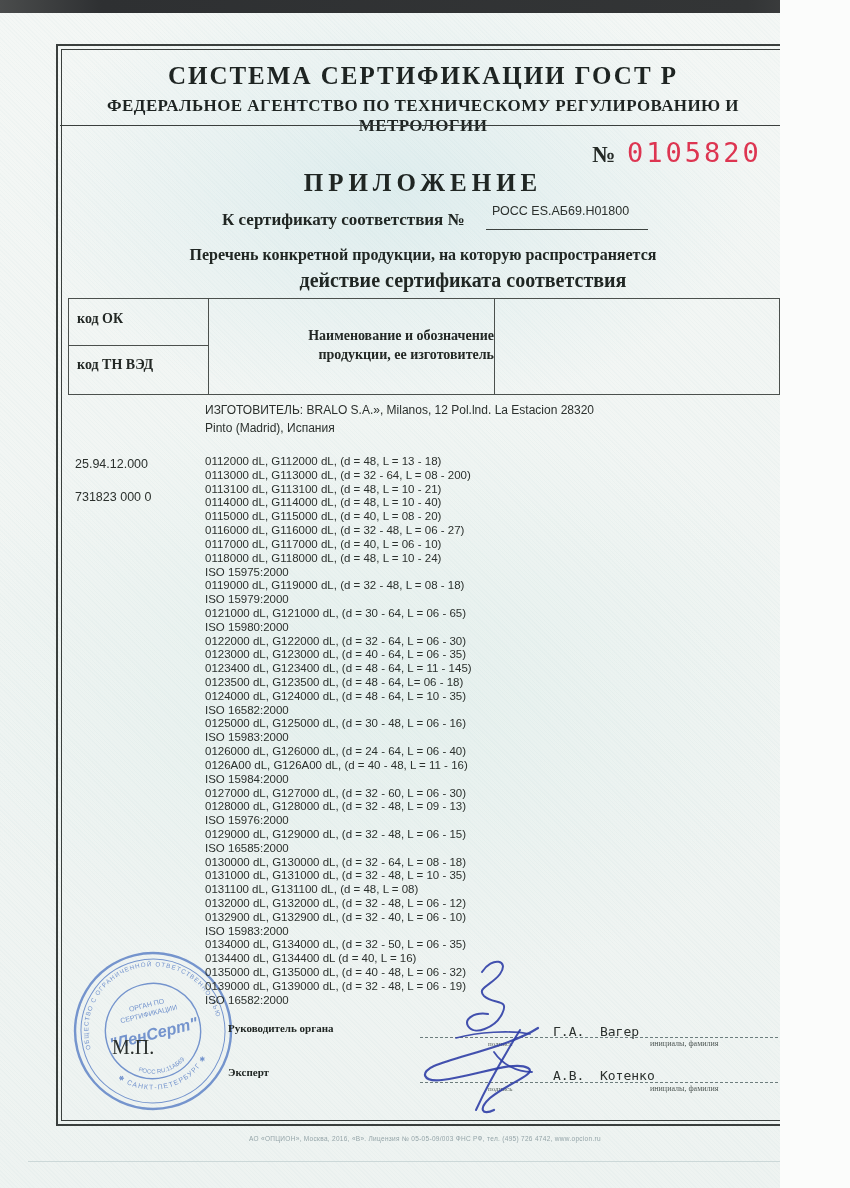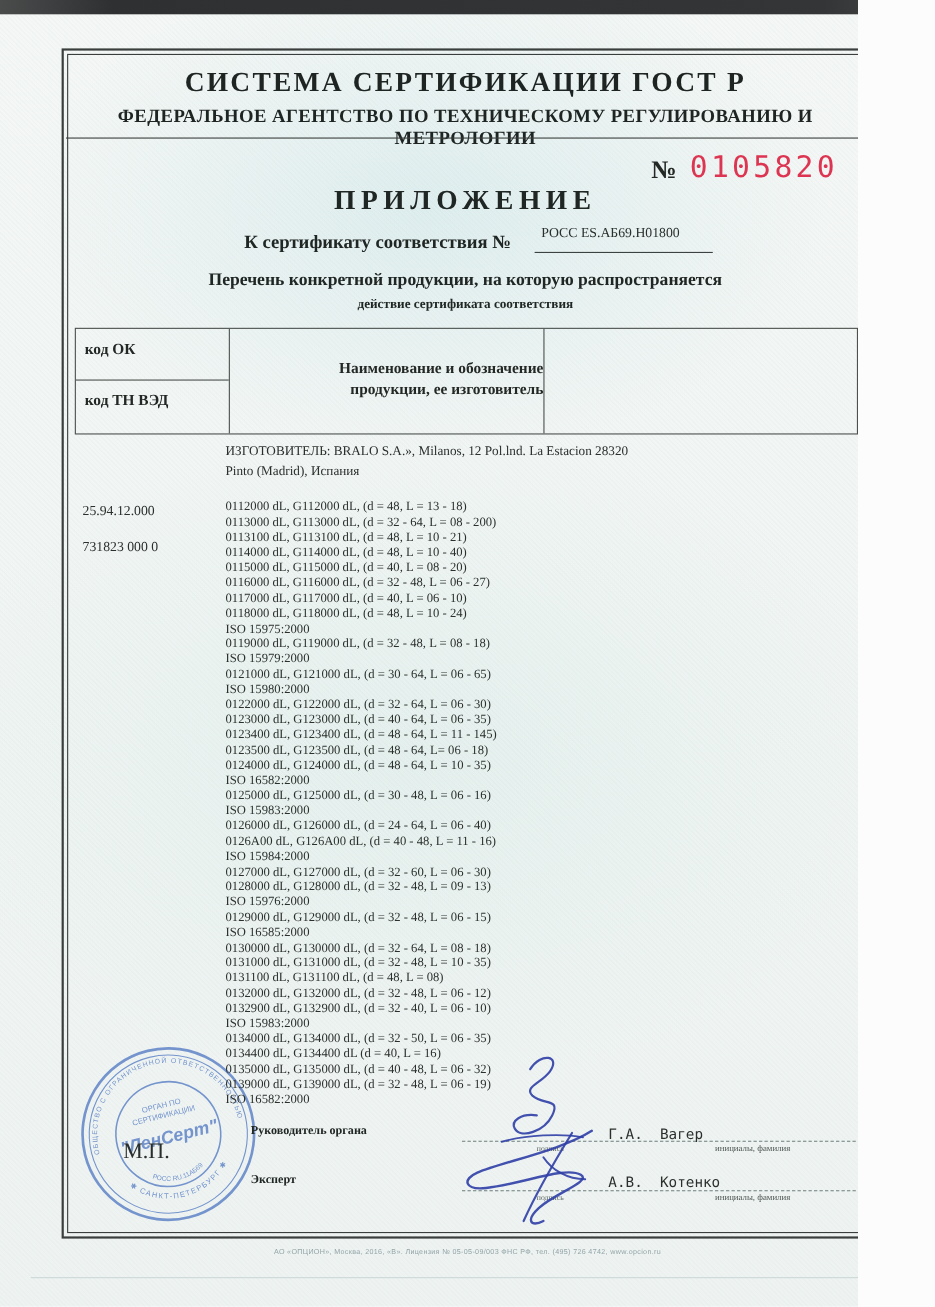--- a/index.html
+++ b/index.html
@@ -20,28 +20,28 @@
   .t-agency{top:96px;font-size:17px;font-weight:bold;letter-spacing:.4px;color:#1e2422;}
   .hdr-rule{left:60px;top:125px;width:726px;height:0;border-top:1.5px solid var(--frame,#3a3f3d);}
   .num-label{left:592px;top:142px;font-size:23px;font-weight:bold;color:#242926;}
   .num-value{left:627px;top:137px;font-family:"DejaVu Sans Mono","Liberation Mono",monospace;
     font-size:27px;letter-spacing:3px;color:var(--red,#dd3551);}
   .t-doc{top:169px;font-size:25px;font-weight:bold;letter-spacing:5px;color:#202623;}
   .cert-label{left:222px;top:210px;font-size:17px;font-weight:bold;color:#202623;}
   .cert-value{left:492px;top:204px;font-family:"DejaVu Sans Mono","Liberation Mono",monospace;font-size:12.5px;color:#2a2f2c;white-space:pre;}
   .cert-line{left:486px;top:229px;width:162px;height:0;border-top:1px solid #3c423f;}
   .purpose1{top:246px;font-size:16px;font-weight:bold;color:#202623;}
-  .purpose2{top:269px;font-size:12px;font-weight:bold;color:#202623;}
+  .purpose2{top:269px;font-size:20px;font-weight:bold;color:#202623;padding-left:40px;}
   .tbl{left:68px;top:298px;width:710px;height:95px;border:1.2px solid #4b504d;}
   .tbl .v1{position:absolute;left:139px;top:0;bottom:0;width:0;border-left:1px solid #4b504d;}
   .tbl .v2{position:absolute;left:425px;top:0;bottom:0;width:0;border-left:1px solid #4b504d;}
   .tbl .h1{position:absolute;left:0;top:46px;width:139px;height:0;border-top:1px solid #4b504d;}
   .th{font-size:14px;font-weight:bold;color:#232825;line-height:19px;}
   .th-c{text-align:right;white-space:pre-line;}
-  .mono{font-family:Liberation Serif, serif;color:#2b302d;white-space:pre;}
+  .mono{font-family:Liberation Sans, sans-serif;color:#2b302d;white-space:pre;}
   .mfr{left:205px;top:401px;font-size:12px;line-height:18px;}
   .code1{left:75px;top:457px;font-size:12.5px;}
   .code2{left:75px;top:490px;font-size:12.5px;}
   .plist{left:205px;top:455px;font-size:11.5px;line-height:13.82px;z-index:2;}
   .stamp{left:72px;top:950px;width:162px;height:162px;transform:rotate(-14deg);opacity:.82;z-index:1;}
   .stamp text{fill:var(--stamp,#5b80c6);font-family:"Liberation Sans","DejaVu Sans",sans-serif;}
   .mp{left:112px;top:1036px;font-size:20px;color:#2a2f2c;z-index:2;}
   .sig-role{left:228px;font-size:11px;font-weight:bold;color:#202623;z-index:2;}
   .sig-line{left:420px;width:368px;height:0;border-top:1px dashed #6d7d7d;z-index:2;}
   .sig-sub{left:488px;font-size:7px;color:#555f5c;z-index:2;}

